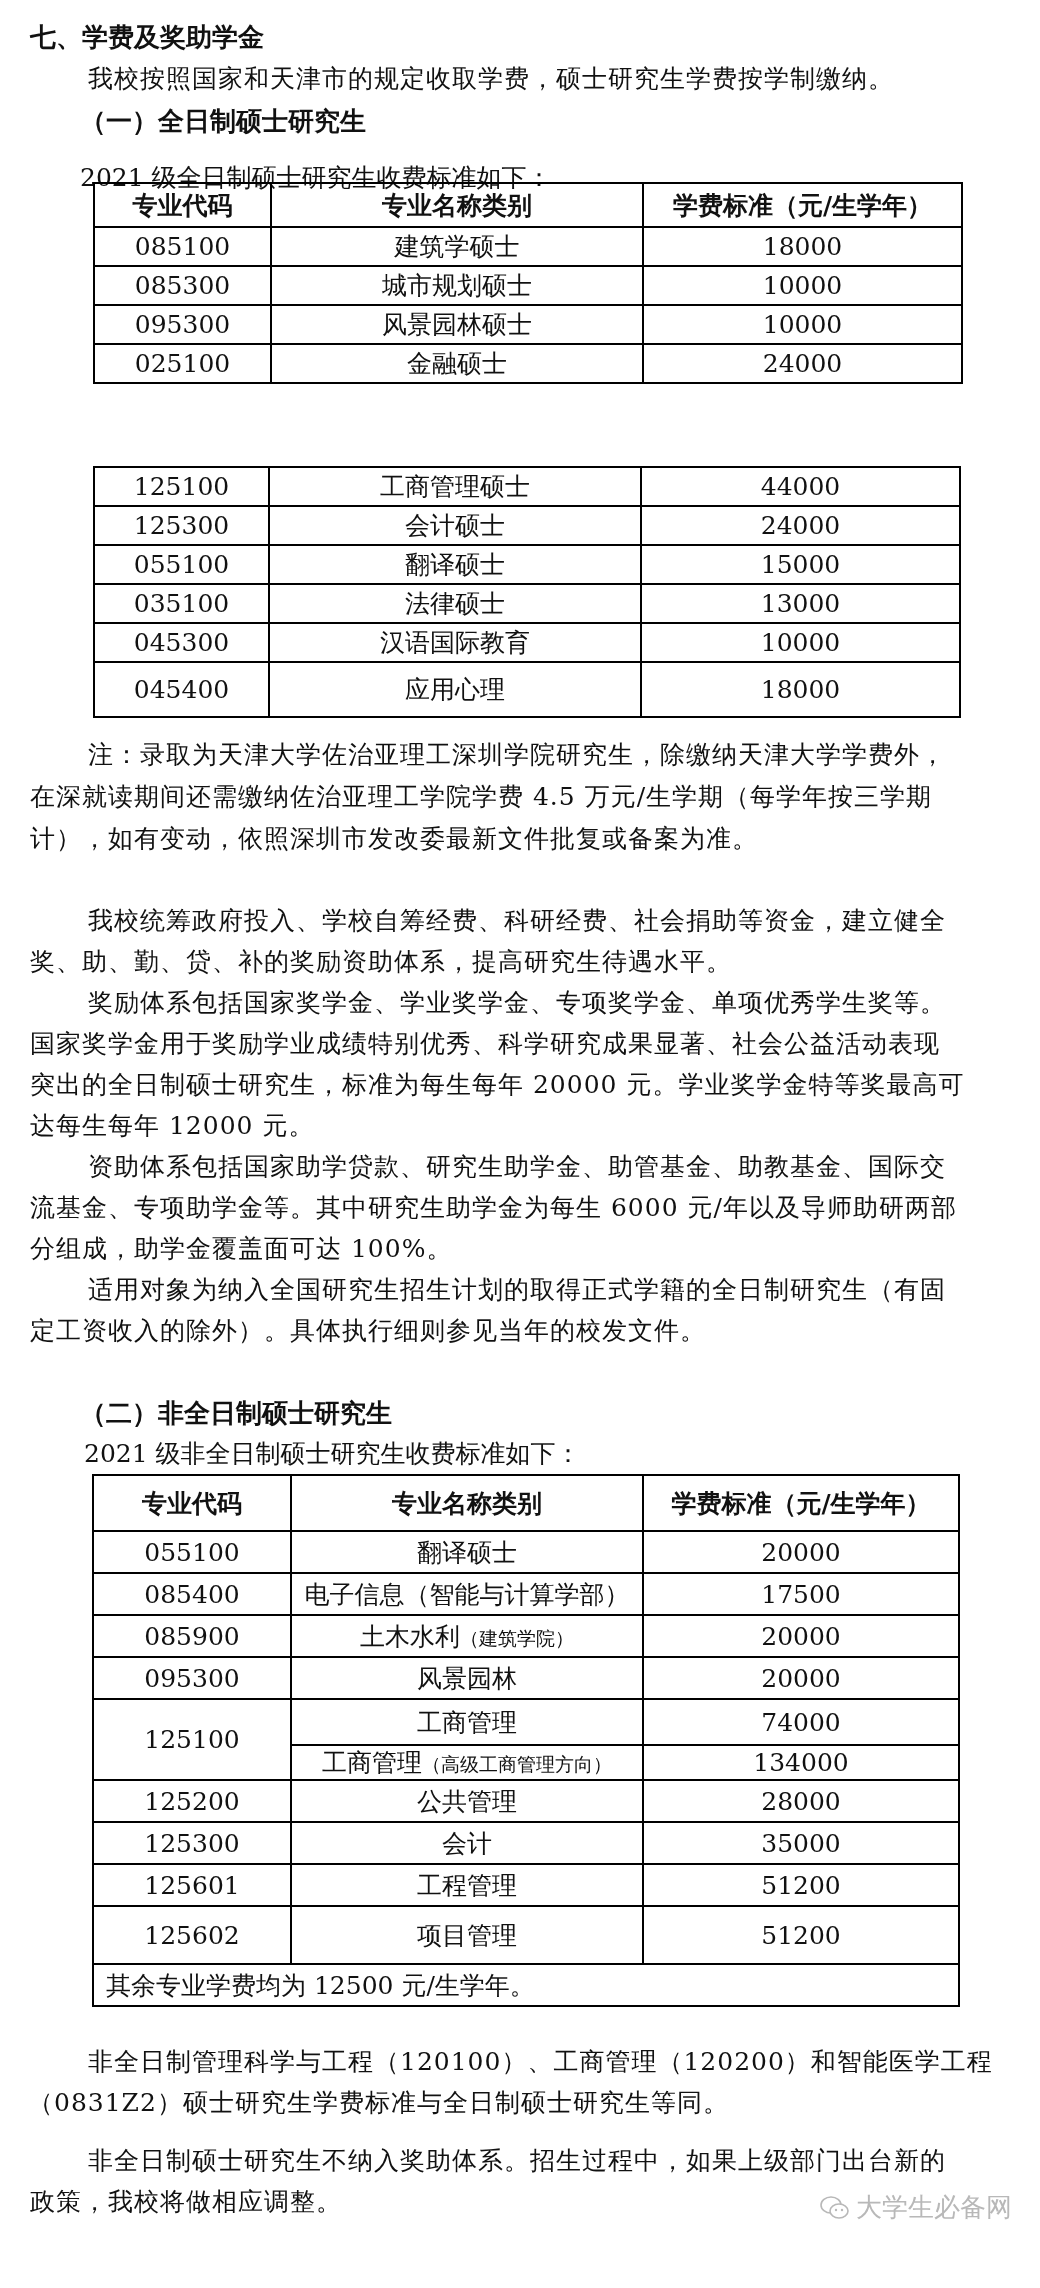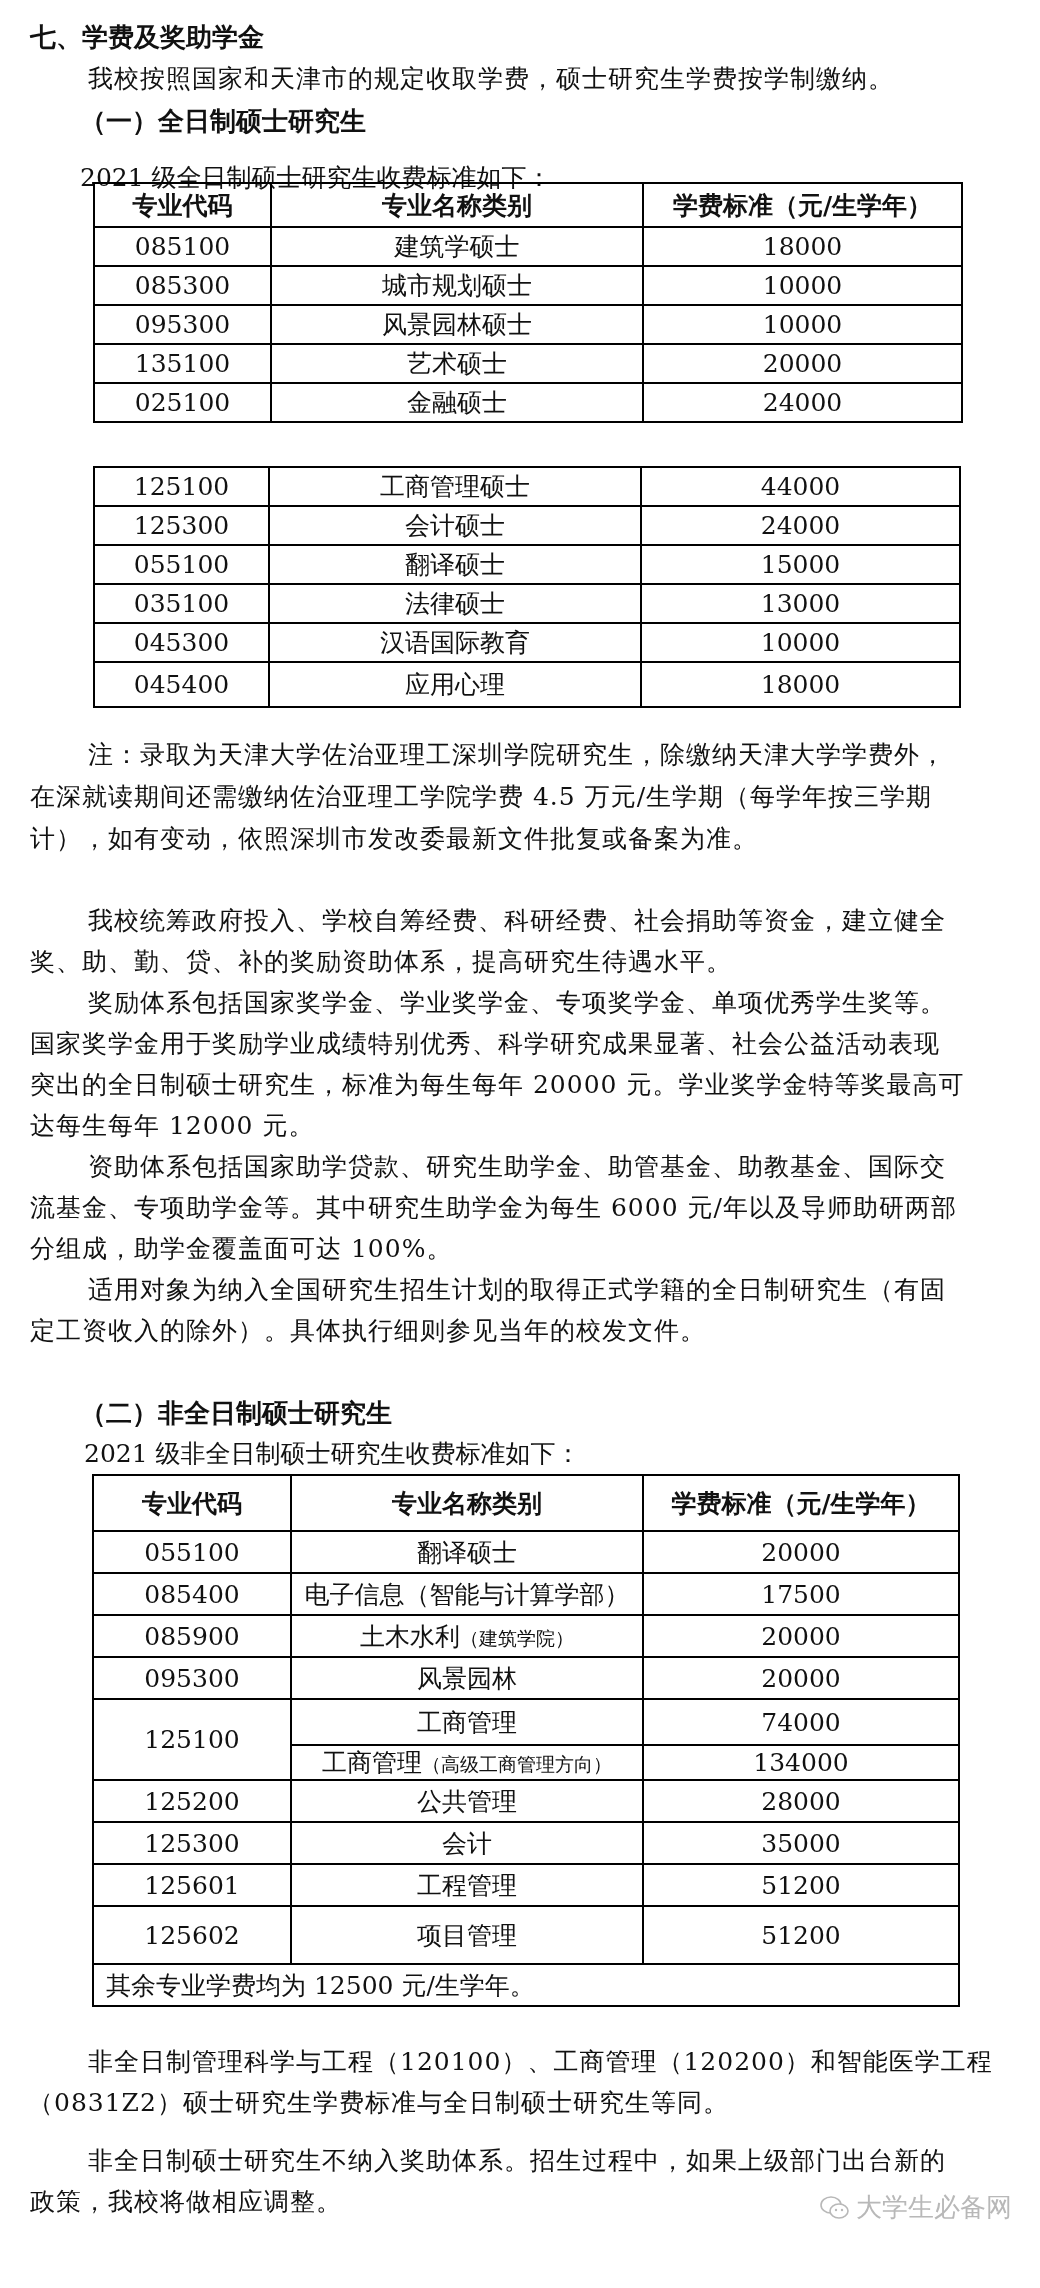--- a/index.html
+++ b/index.html
@@ -60,25 +60,20 @@
         <td>085300</td>
         <td>城市规划硕士</td>
         <td>10000</td>
       </tr>
   <tr style="height:39px">
         <td>095300</td>
         <td>风景园林硕士</td>
         <td>10000</td>
       </tr>
   <tr style="height:39px">
-        <td>135100</td>
-        <td>艺术硕士</td>
-        <td>20000</td>
-      </tr>
-  <tr style="height:39px">
         <td>025100</td>
         <td>金融硕士</td>
         <td>24000</td>
       </tr>
 </tbody>
   </table>
 
 <table class="fee" style="left:93px; top:466px; width:866px;">
   <colgroup>
       <col style="width:175px">
@@ -104,21 +99,21 @@
   <tr style="height:39px">
         <td>035100</td>
         <td>法律硕士</td>
         <td>13000</td>
       </tr>
   <tr style="height:39px">
         <td>045300</td>
         <td>汉语国际教育</td>
         <td>10000</td>
       </tr>
-  <tr style="height:45px">
+  <tr style="height:55px">
         <td>045400</td>
         <td>应用心理</td>
         <td>18000</td>
       </tr>
 </tbody>
   </table>
 
 <div class="abs p" style="left:88px; top:738px;">注：录取为天津大学佐治亚理工深圳学院研究生，除缴纳天津大学学费外，</div>
 <div class="abs p" style="left:30px; top:780px;">在深就读期间还需缴纳佐治亚理工学院学费 4.5 万元/生学期（每学年按三学期</div>
 <div class="abs p" style="left:30px; top:822px;">计），如有变动，依照深圳市发改委最新文件批复或备案为准。</div>

